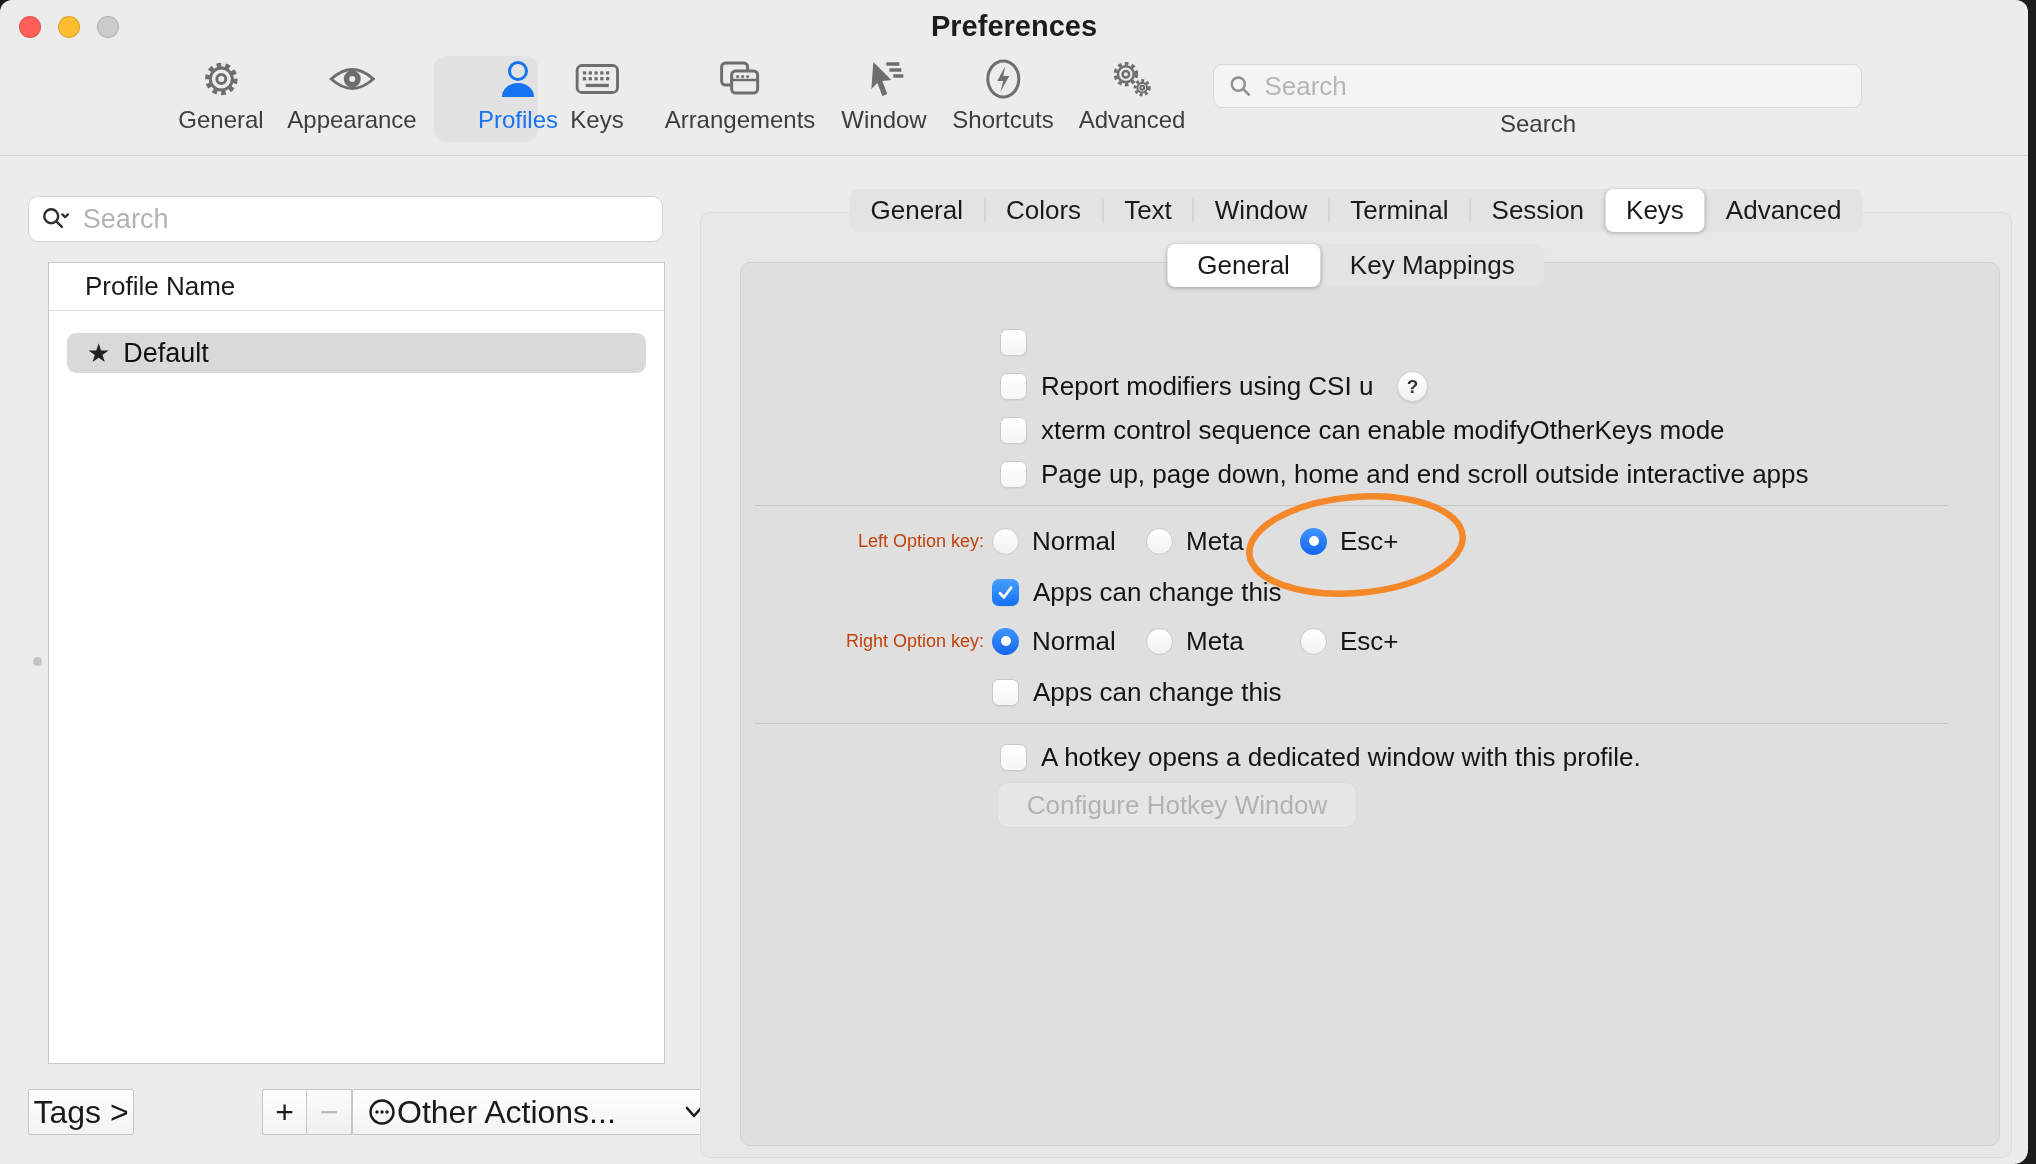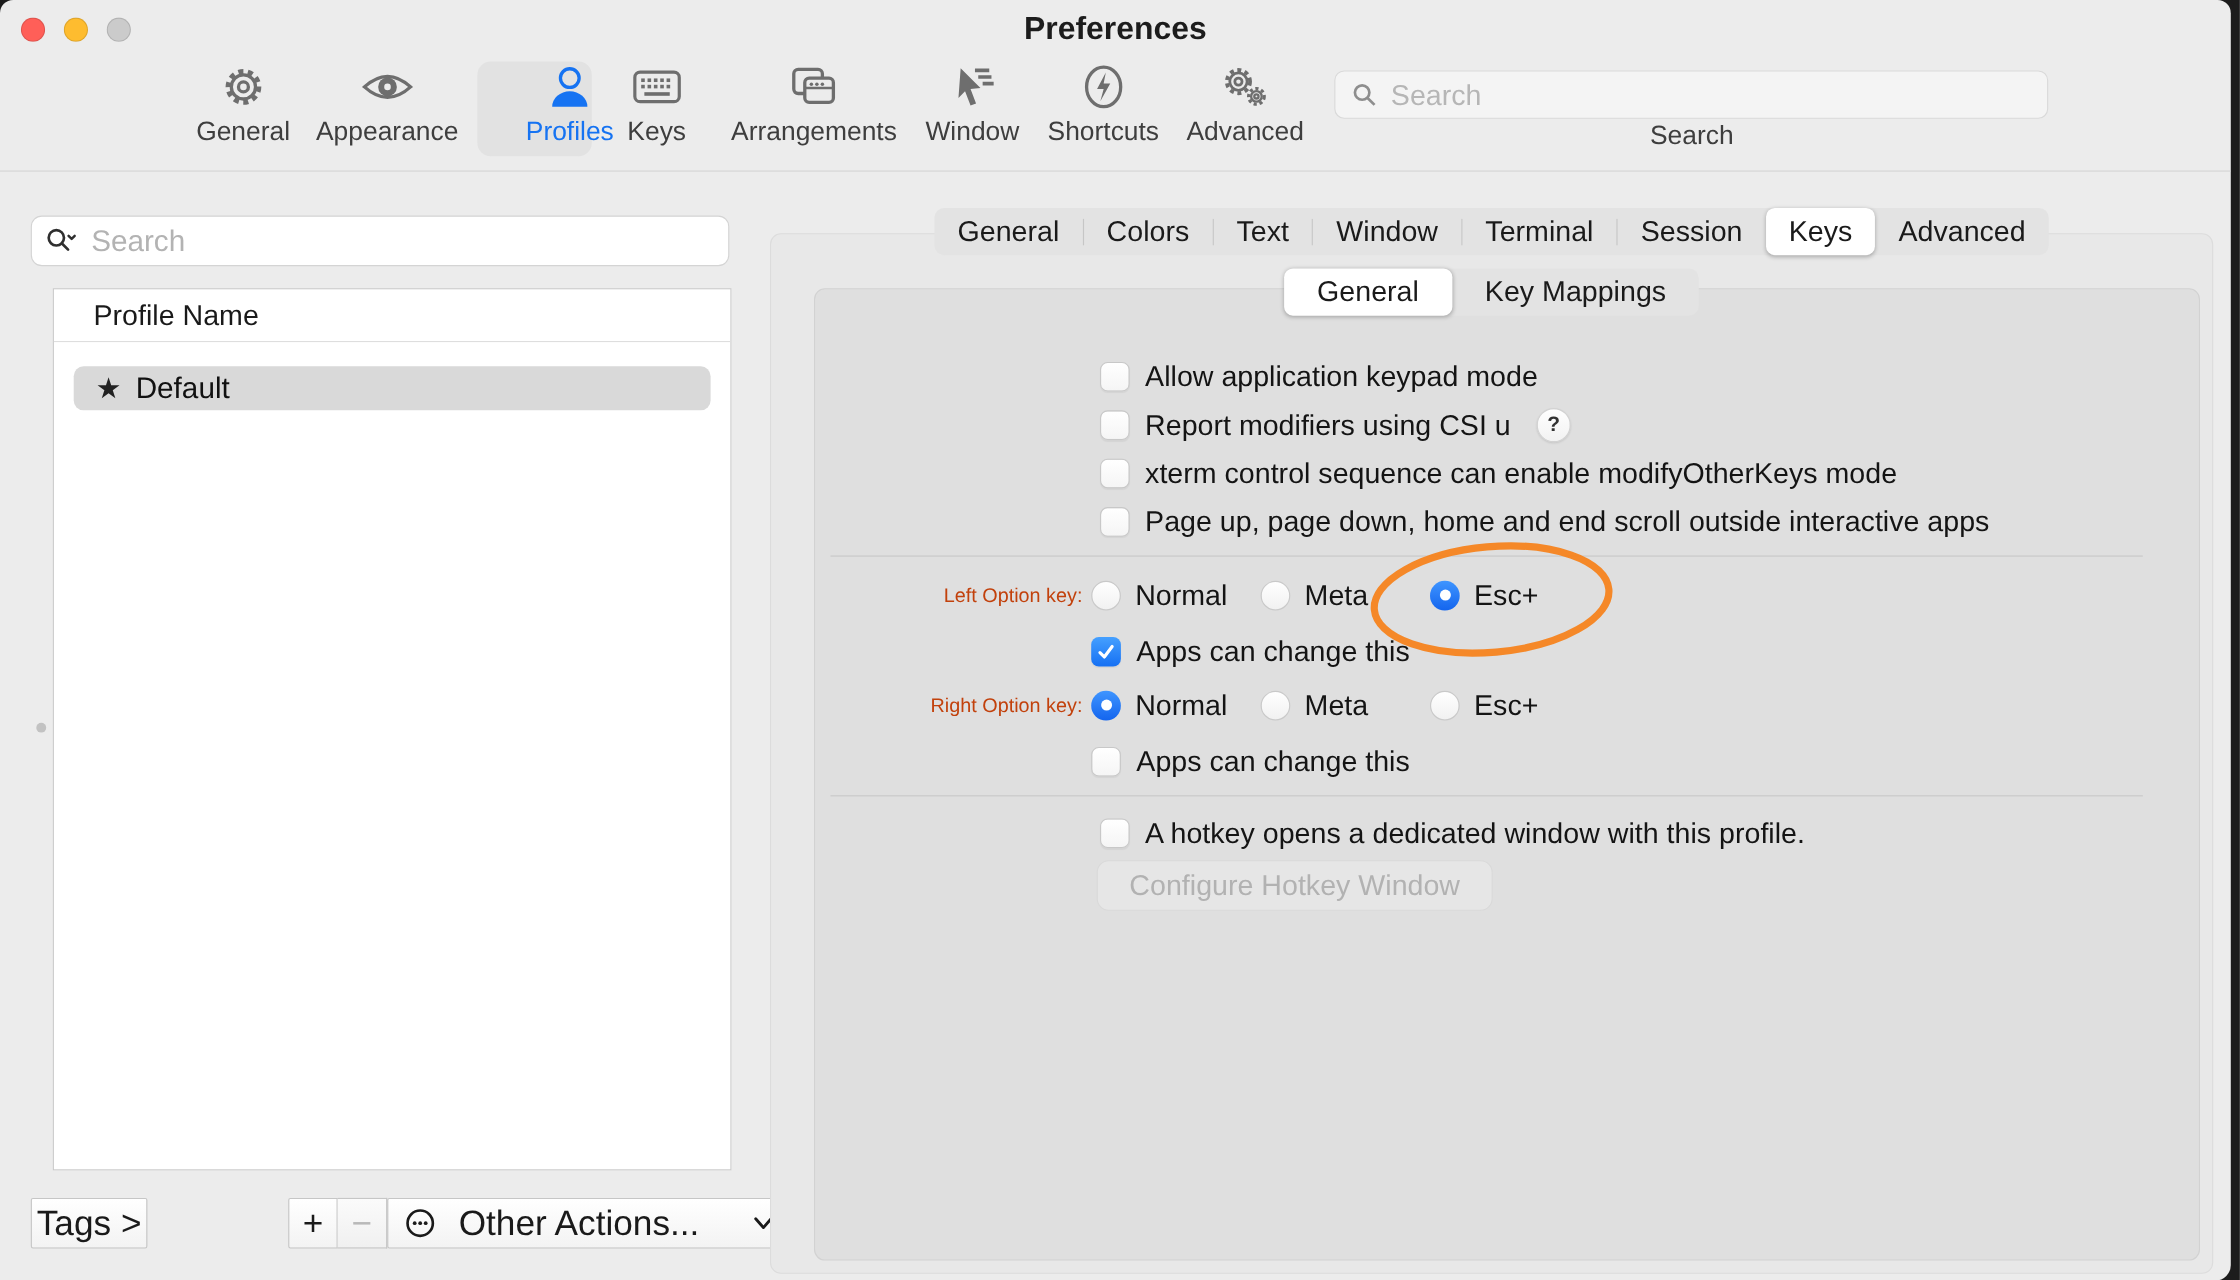--- a/index.html
+++ b/index.html
@@ -43,21 +43,21 @@
   #pane-knob{position:absolute;left:33px;top:657px;width:9px;height:9px;border-radius:50%;background:#c2c2c2;}
   
   .btn{box-sizing:border-box;background:linear-gradient(#ffffff,#f3f3f3);border:1px solid #c6c6c6;
        color:#1a1a1a;font-size:32px;display:flex;align-items:center;justify-content:center;}
   #tags-btn{position:absolute;left:28px;top:1089px;width:106px;height:46px;border-radius:2px;}
   #pm-group{position:absolute;left:262px;top:1089px;height:46px;display:flex;}
   #plus-btn{width:45px;height:46px;border-radius:2px 0 0 2px;font-size:32px;font-weight:300;}
   #minus-btn{width:45px;height:46px;border-left:none;border-radius:0;color:#b9b9b9;font-size:32px;
              background:linear-gradient(#fbfbfb,#f0f0f0);}
   #other-actions{position:absolute;left:352px;top:1089px;width:367px;height:46px;border-radius:2px;
-                 justify-content:flex-start;padding:0 14px;gap:20px;}
+                 justify-content:flex-start;padding:0 14px;gap:0;}
   #other-actions .oa-label{flex:1;text-align:left;}
   
   #outer-panel{position:absolute;left:700px;top:212px;width:1312px;height:946px;background:#e8e8e8;
                border:1px solid #dcdcdc;border-radius:10px;box-sizing:border-box;}
   #inner-panel{position:absolute;left:740px;top:262px;width:1260px;height:884px;background:#dfdfdf;
                border:1px solid #d2d2d2;border-radius:10px;box-sizing:border-box;}
   .seg-bar{position:absolute;transform:translateX(-50%);display:flex;align-items:center;height:43px;
            background:#e3e3e3;border-radius:9px;font-size:26px;color:#1a1a1a;}
   #main-tabs{left:1356px;top:189px;}
   #sub-tabs{left:1356px;top:244px;}
@@ -277,21 +277,20 @@
     <div class="seg">Advanced</div>
   </div>
 
   <div class="seg-bar" id="sub-tabs">
     <div class="seg sel">General</div>
     <div class="seg">Key Mappings</div>
   </div>
 
   <div class="cbrow" style="top:324px">
     <span class="cb"></span>
-    <span>Allow application keypad mode</span>
   </div>
   <div class="cbrow" style="top:368px">
     <span class="cb"></span>
     <span>Report modifiers using CSI u</span>
   </div>
   <div id="help-btn">?</div>
   <div class="cbrow" style="top:412px">
     <span class="cb"></span>
     <span>xterm control sequence can enable modifyOtherKeys mode</span>
   </div>

